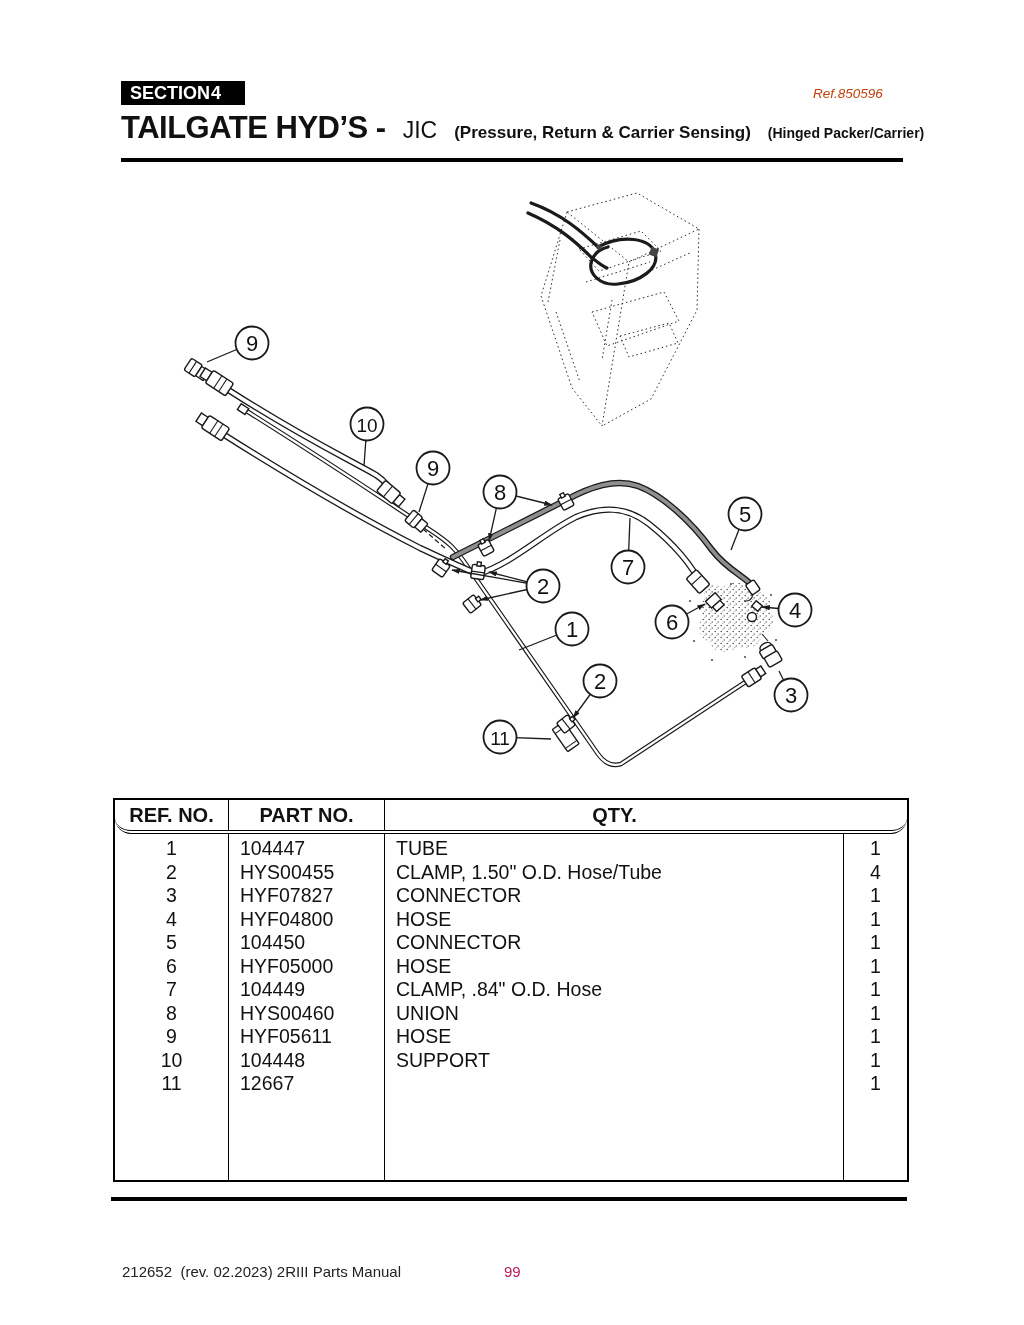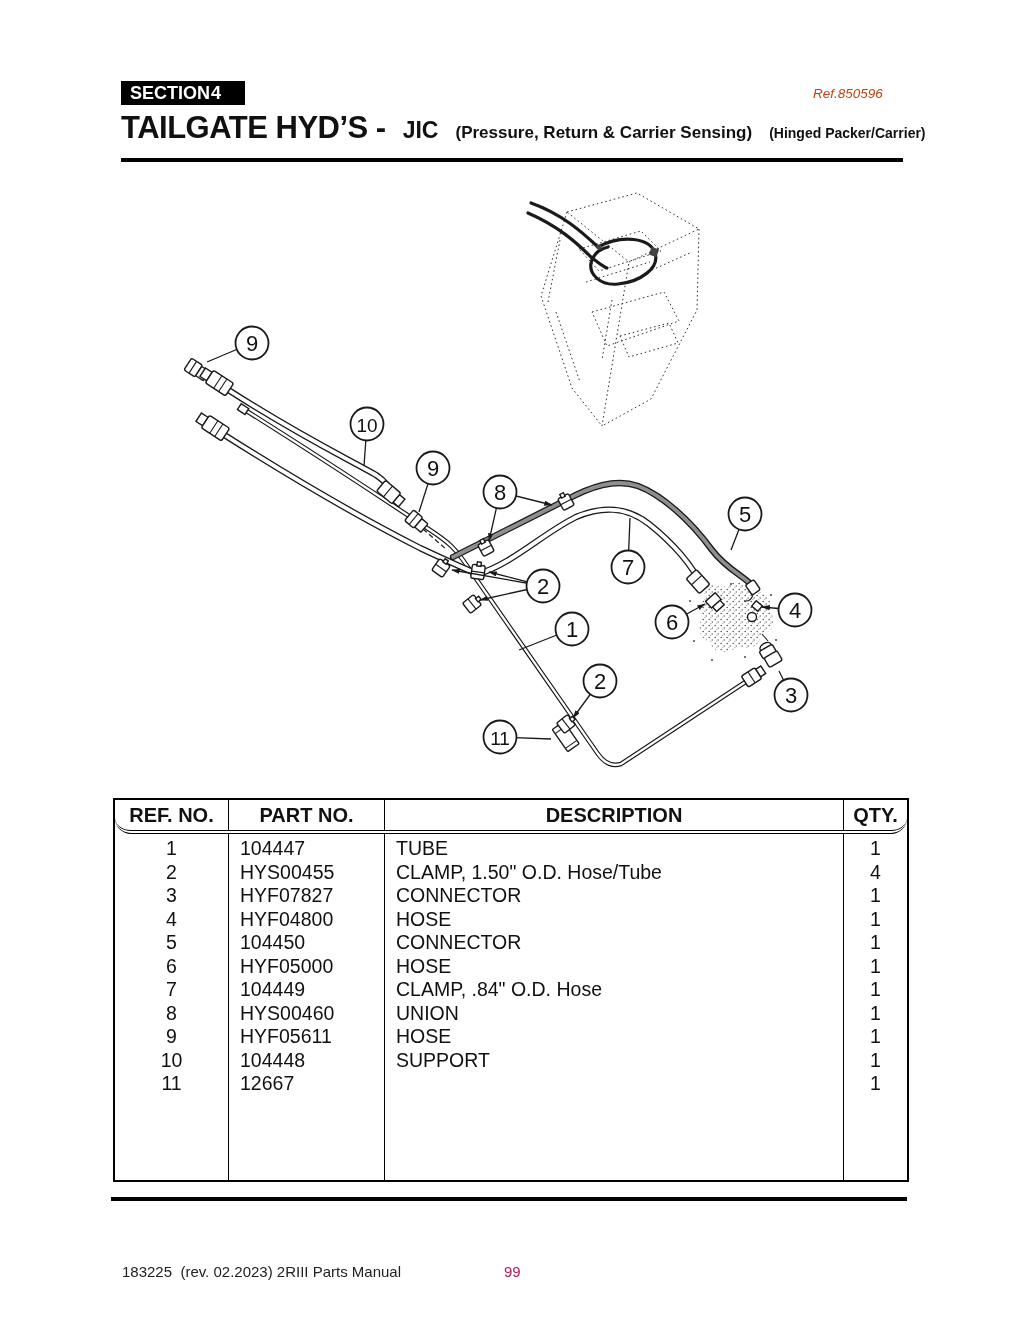--- a/index.html
+++ b/index.html
@@ -5,21 +5,21 @@
   html,body{margin:0;padding:0;background:#fff;}
   .page{position:relative;width:1024px;height:1325px;background:#fff;overflow:hidden;
         font-family:"Liberation Sans",sans-serif;color:#111;}
   
   .section-badge{position:absolute;left:121px;top:81px;height:24px;box-sizing:border-box;
     background:#000;color:#fff;font-weight:bold;font-size:18px;display:flex;align-items:center;
     padding:0 24px 0 9px;width:124px;justify-content:space-between;}
   .ref-number{position:absolute;left:813px;top:86px;font-size:13.5px;font-style:italic;color:#c2410c;}
   .title-line{position:absolute;left:121px;top:110px;display:flex;align-items:baseline;gap:17px;white-space:nowrap;}
   .title-main{font-size:31px;font-weight:bold;letter-spacing:-0.5px;}
-  .title-sub{font-size:23px;font-weight:bold;text-align:right;}
+  .title-sub{font-size:23px;font-weight:normal;text-align:right;}
   .title-paren1{font-size:17px;font-weight:bold;}
   .title-paren2{font-size:14px;font-weight:bold;}
   .rule{position:absolute;background:#000;}
   .rule-header{left:121px;top:158px;width:782px;height:4px;}
   .rule-footer{left:111px;top:1197px;width:796px;height:4px;}
   
   .diagram{position:absolute;left:0;top:165px;width:1024px;height:633px;}
   .ph{fill:none;stroke:#333;stroke-width:1;stroke-dasharray:1.6 2.8;}
   .ihose{fill:none;stroke:#1a1a1a;stroke-width:3.2;stroke-linecap:round;}
   .hoseO{fill:none;stroke:#1a1a1a;stroke-width:6.4;stroke-linecap:round;}
@@ -302,21 +302,20 @@
           <circle cx="500" cy="737" r="16.5" class="co-circle"></circle>
           <text x="500" y="744.5" class="co-text two">11</text>
         </g>
       </g>
   </svg>
 
   <div class="parts-table">
     <div class="thead">
       <div class="th">REF. NO.</div>
       <div class="th">PART NO.</div>
-      <div class="th">DESCRIPTION</div>
       <div class="th">QTY.</div>
     </div>
     <div class="tbody">
       <div class="tcol col-ref" id="col-ref">
           <div class="tcell">1</div>
           <div class="tcell">2</div>
           <div class="tcell">3</div>
           <div class="tcell">4</div>
           <div class="tcell">5</div>
           <div class="tcell">6</div>
@@ -361,15 +360,15 @@
           <div class="tcell">1</div>
           <div class="tcell">1</div>
           <div class="tcell">1</div>
           <div class="tcell">1</div>
           <div class="tcell">1</div>
         </div>
     </div>
   </div>
 
   <div class="rule rule-footer"></div>
-  <div class="footer-left">183225  (rev. 02.2023) 2RIII Parts Manual</div>
+  <div class="footer-left">212652  (rev. 02.2023) 2RIII Parts Manual</div>
   <div class="footer-page">99</div>
 </div>
 
 </body></html>

